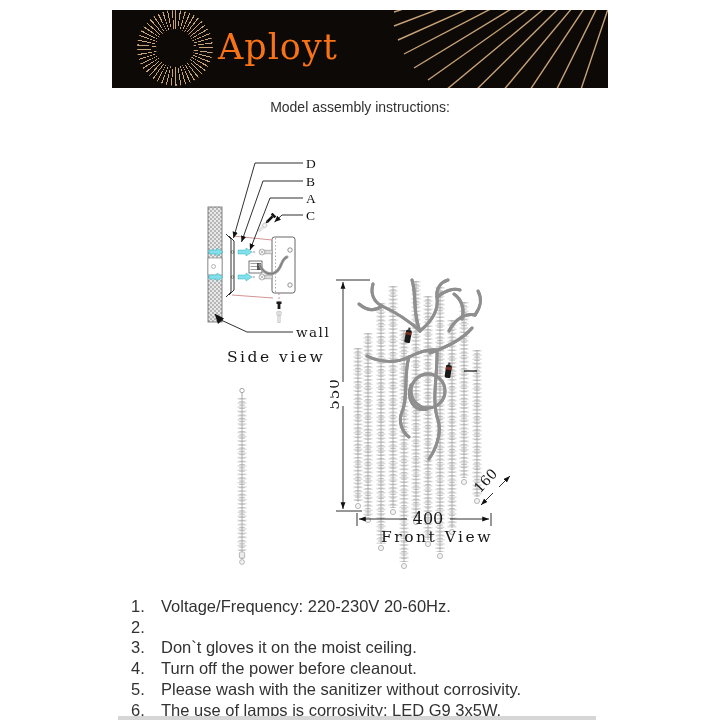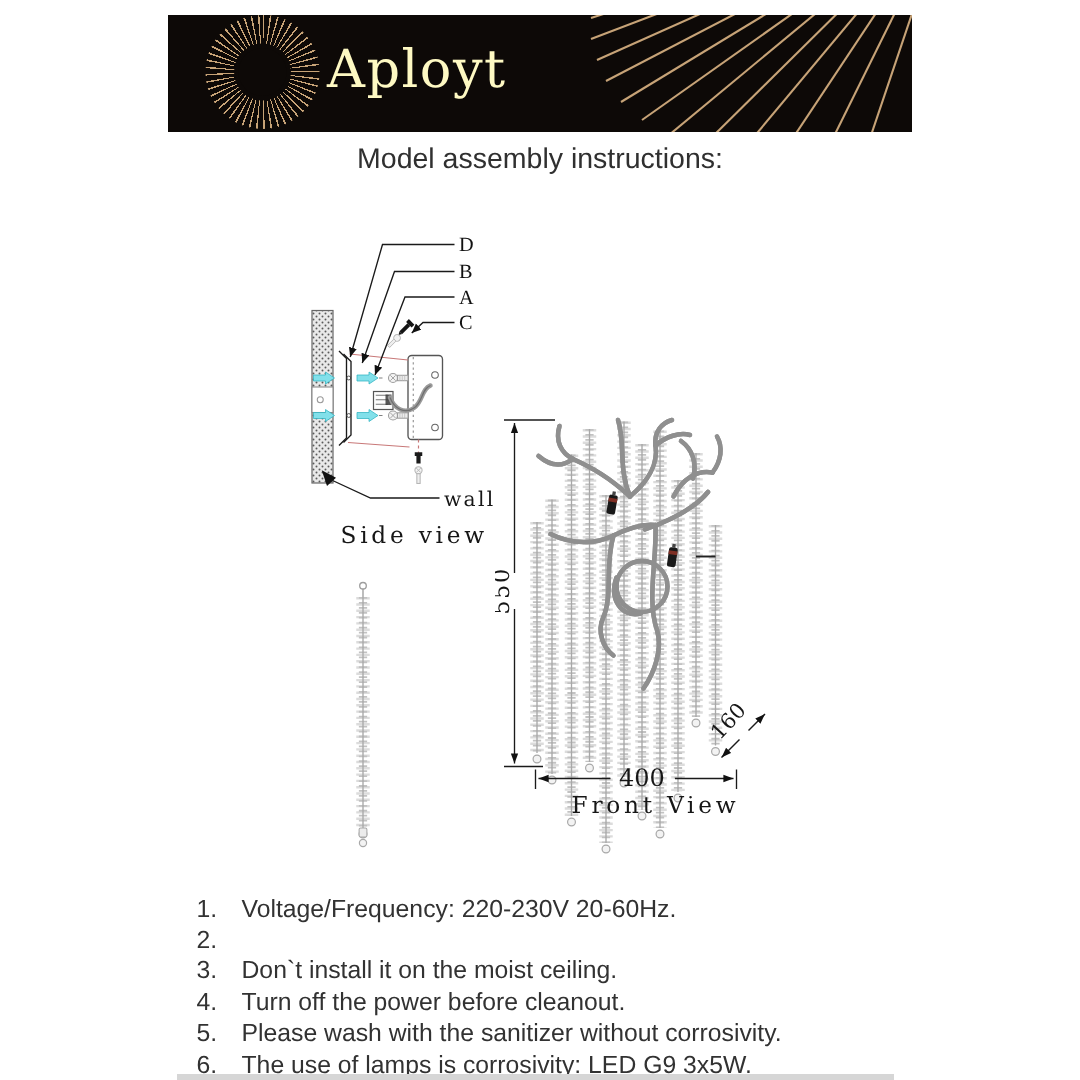--- a/index.html
+++ b/index.html
@@ -9,27 +9,27 @@
   
   .banner{position:absolute;left:112px;top:10px;width:496px;height:78px;
           background:#0d0907;overflow:hidden;}
   .sunburst{position:absolute;left:25px;top:0;width:76px;height:76px;border-radius:50%;
             background:repeating-conic-gradient(#c7a377 0deg 1.7deg, transparent 1.7deg 7.4deg);}
   .sunburst-core{position:absolute;left:50%;top:50%;width:32px;height:32px;
                  transform:translate(-50%,-50%);border-radius:50%;background:#0d0907;
                  box-shadow:0 0 0 3px #0d0907;}
   .brand-name{position:absolute;left:106px;top:50%;transform:translateY(-55%);
               font-family:"DejaVu Serif",serif;font-size:35px;font-weight:400;
-              color:#fef9c3;letter-spacing:1px;}
+              color:#f97316;letter-spacing:1px;}
   .rays{position:absolute;right:0;top:0;width:240px;height:78px;}
   .rays line{stroke:#c7a377;stroke-width:1.4;}
 
   
   .title-block{position:absolute;left:0;top:96px;width:100%;text-align:center;
-               font-size:19px;line-height:22px;color:#303030;font-weight:500;}
+               font-size:14px;line-height:22px;color:#303030;font-weight:500;}
 
   
   .sideview-svg{position:absolute;left:190px;top:150px;}
   .frontview-svg{position:absolute;left:330px;top:262px;}
   .partstrand-svg{position:absolute;left:222px;top:385px;}
 
   .thin{stroke:#1a1a1a;stroke-width:0.9;fill:none;}
   .dash{stroke:#808080;stroke-width:0.8;fill:none;stroke-dasharray:2.4 1.8;}
   .red{stroke:#c87878;stroke-width:0.8;fill:none;}
   .reddash{stroke:#c87878;stroke-width:0.8;fill:none;stroke-dasharray:2 2;}
@@ -301,21 +301,21 @@
   <ol class="instructions">
     <li>
       <span class="num">1.</span>
       <span class="txt">Voltage/Frequency: 220-230V 20-60Hz.</span>
     </li>
     <li>
       <span class="num">2.</span>
     </li>
     <li>
       <span class="num">3.</span>
-      <span class="txt">Don`t install it on the moist ceiling.</span>
+      <span class="txt">Don`t gloves it on the moist ceiling.</span>
     </li>
     <li>
       <span class="num">4.</span>
       <span class="txt">Turn off the power before cleanout.</span>
     </li>
     <li>
       <span class="num">5.</span>
       <span class="txt">Please wash with the sanitizer without corrosivity.</span>
     </li>
     <li>

